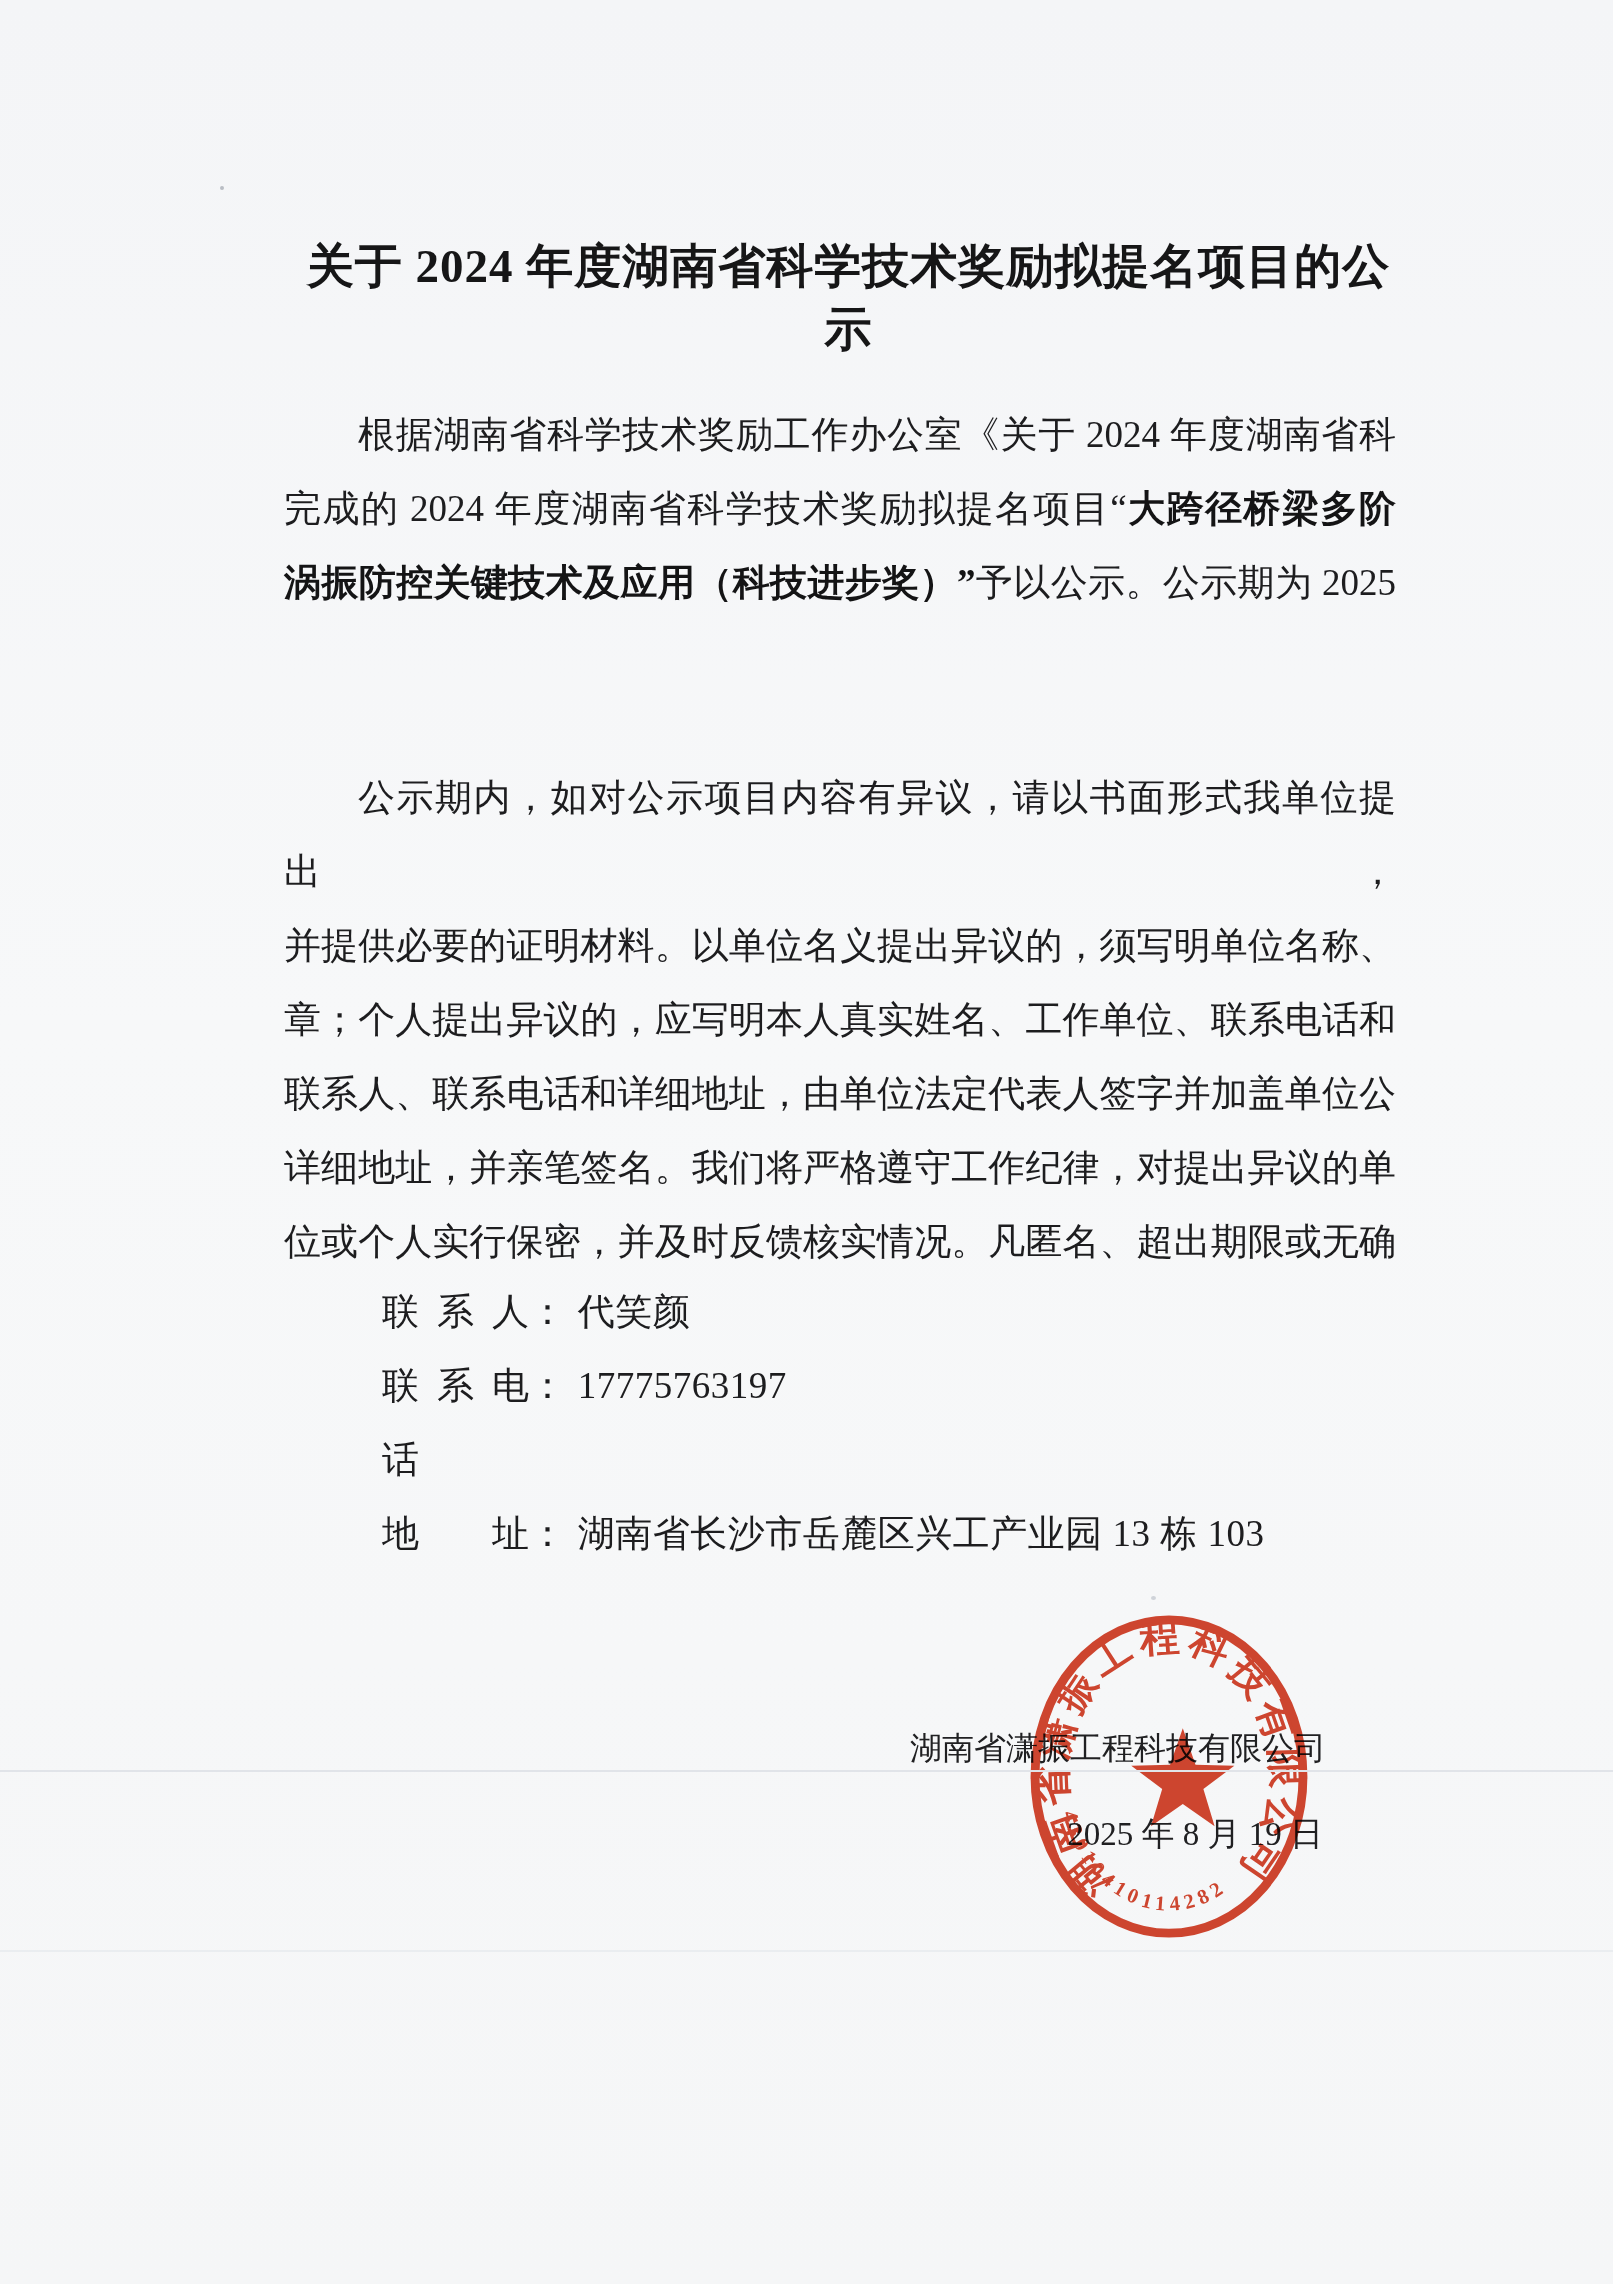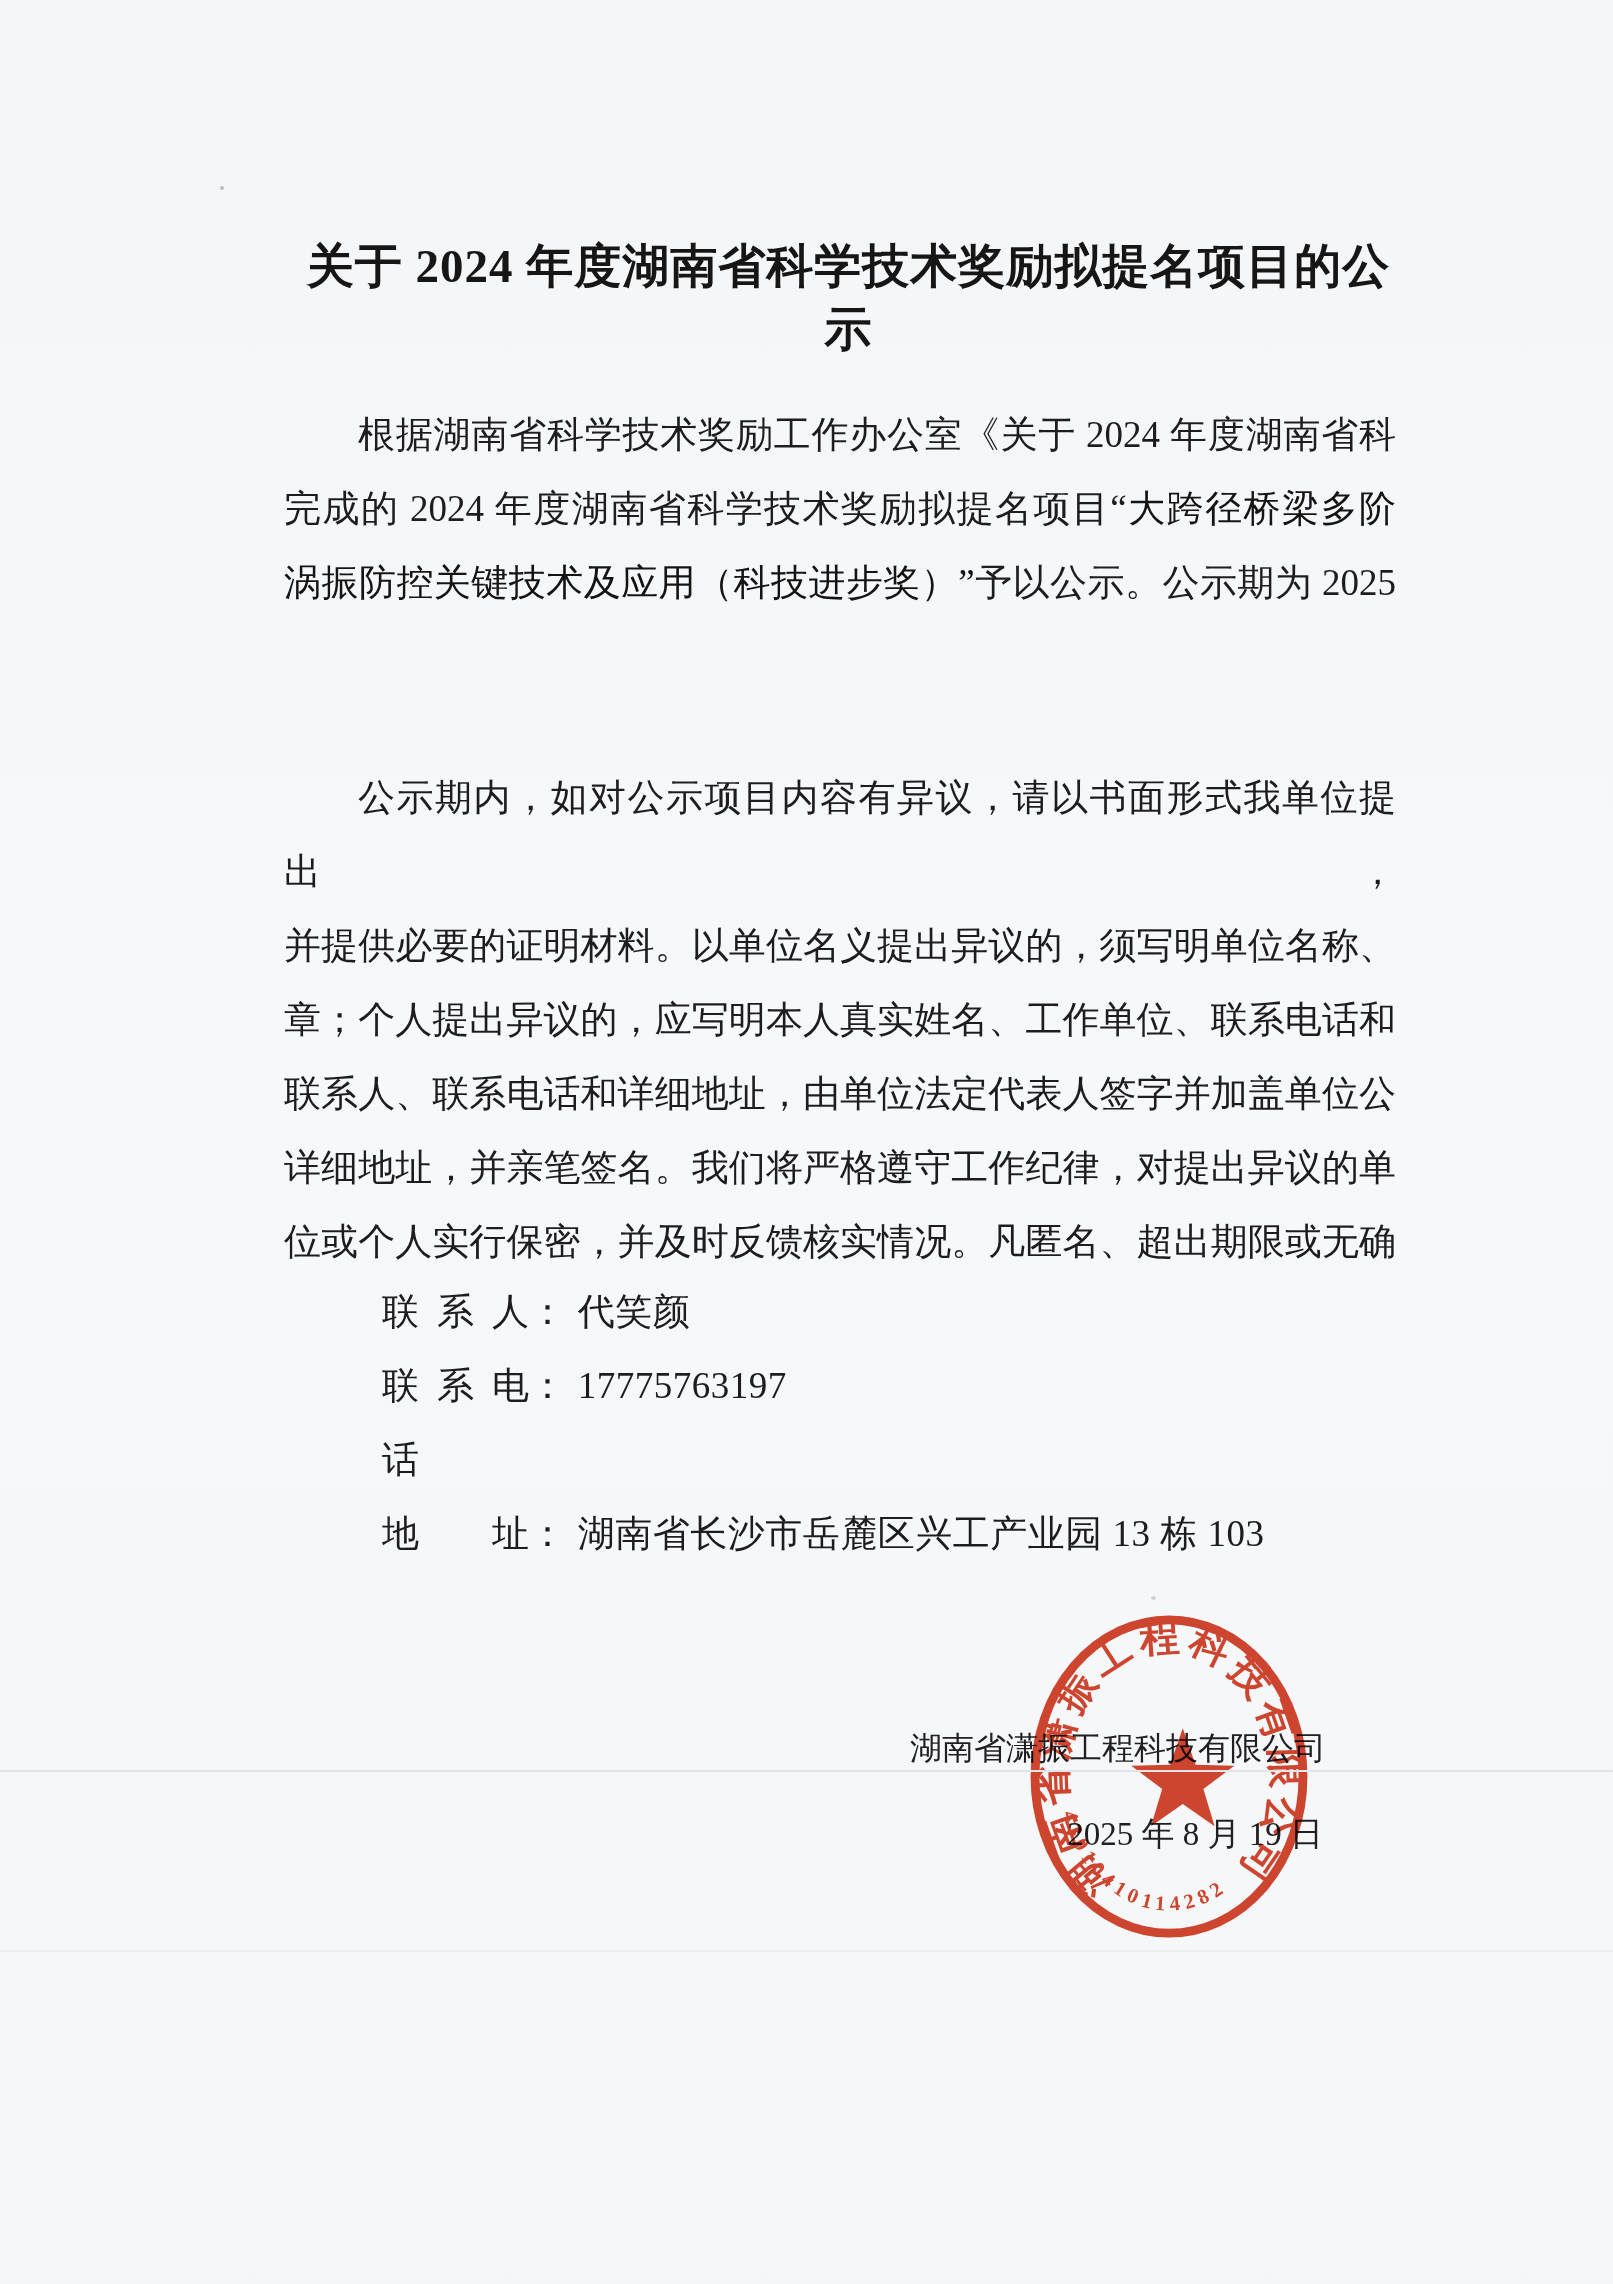--- a/index.html
+++ b/index.html
@@ -20,21 +20,21 @@
   .p1{top:398px;}
   .p2{top:761px;}
   .contacts{top:1275px;}
   .line{
     font-size:37px;line-height:74px;
     text-align:justify;text-align-last:justify;
     white-space:normal;
   }
   .line.indent{text-indent:74px;}
   .line.last{text-align-last:left;}
-  .line b{font-weight:400;color:#141415;}
+  .line b{font-weight:700;color:#141415;}
   .contact-row{font-size:37px;line-height:74px;padding-left:98px;}
   .c-label{display:inline-block;width:147px;text-align:justify;text-align-last:justify;vertical-align:top;}
   .c-colon{display:inline-block;}
   .c-value{margin-left:11.8px;letter-spacing:0.5px;margin-top:11px;}
   .sig-company{
     position:absolute;top:1731px;right:287px;margin:0;
     font-size:32px;line-height:35px;letter-spacing:0;color:#202022;
   }
   .sig-date{
     position:absolute;top:1816px;right:290px;margin:0;

